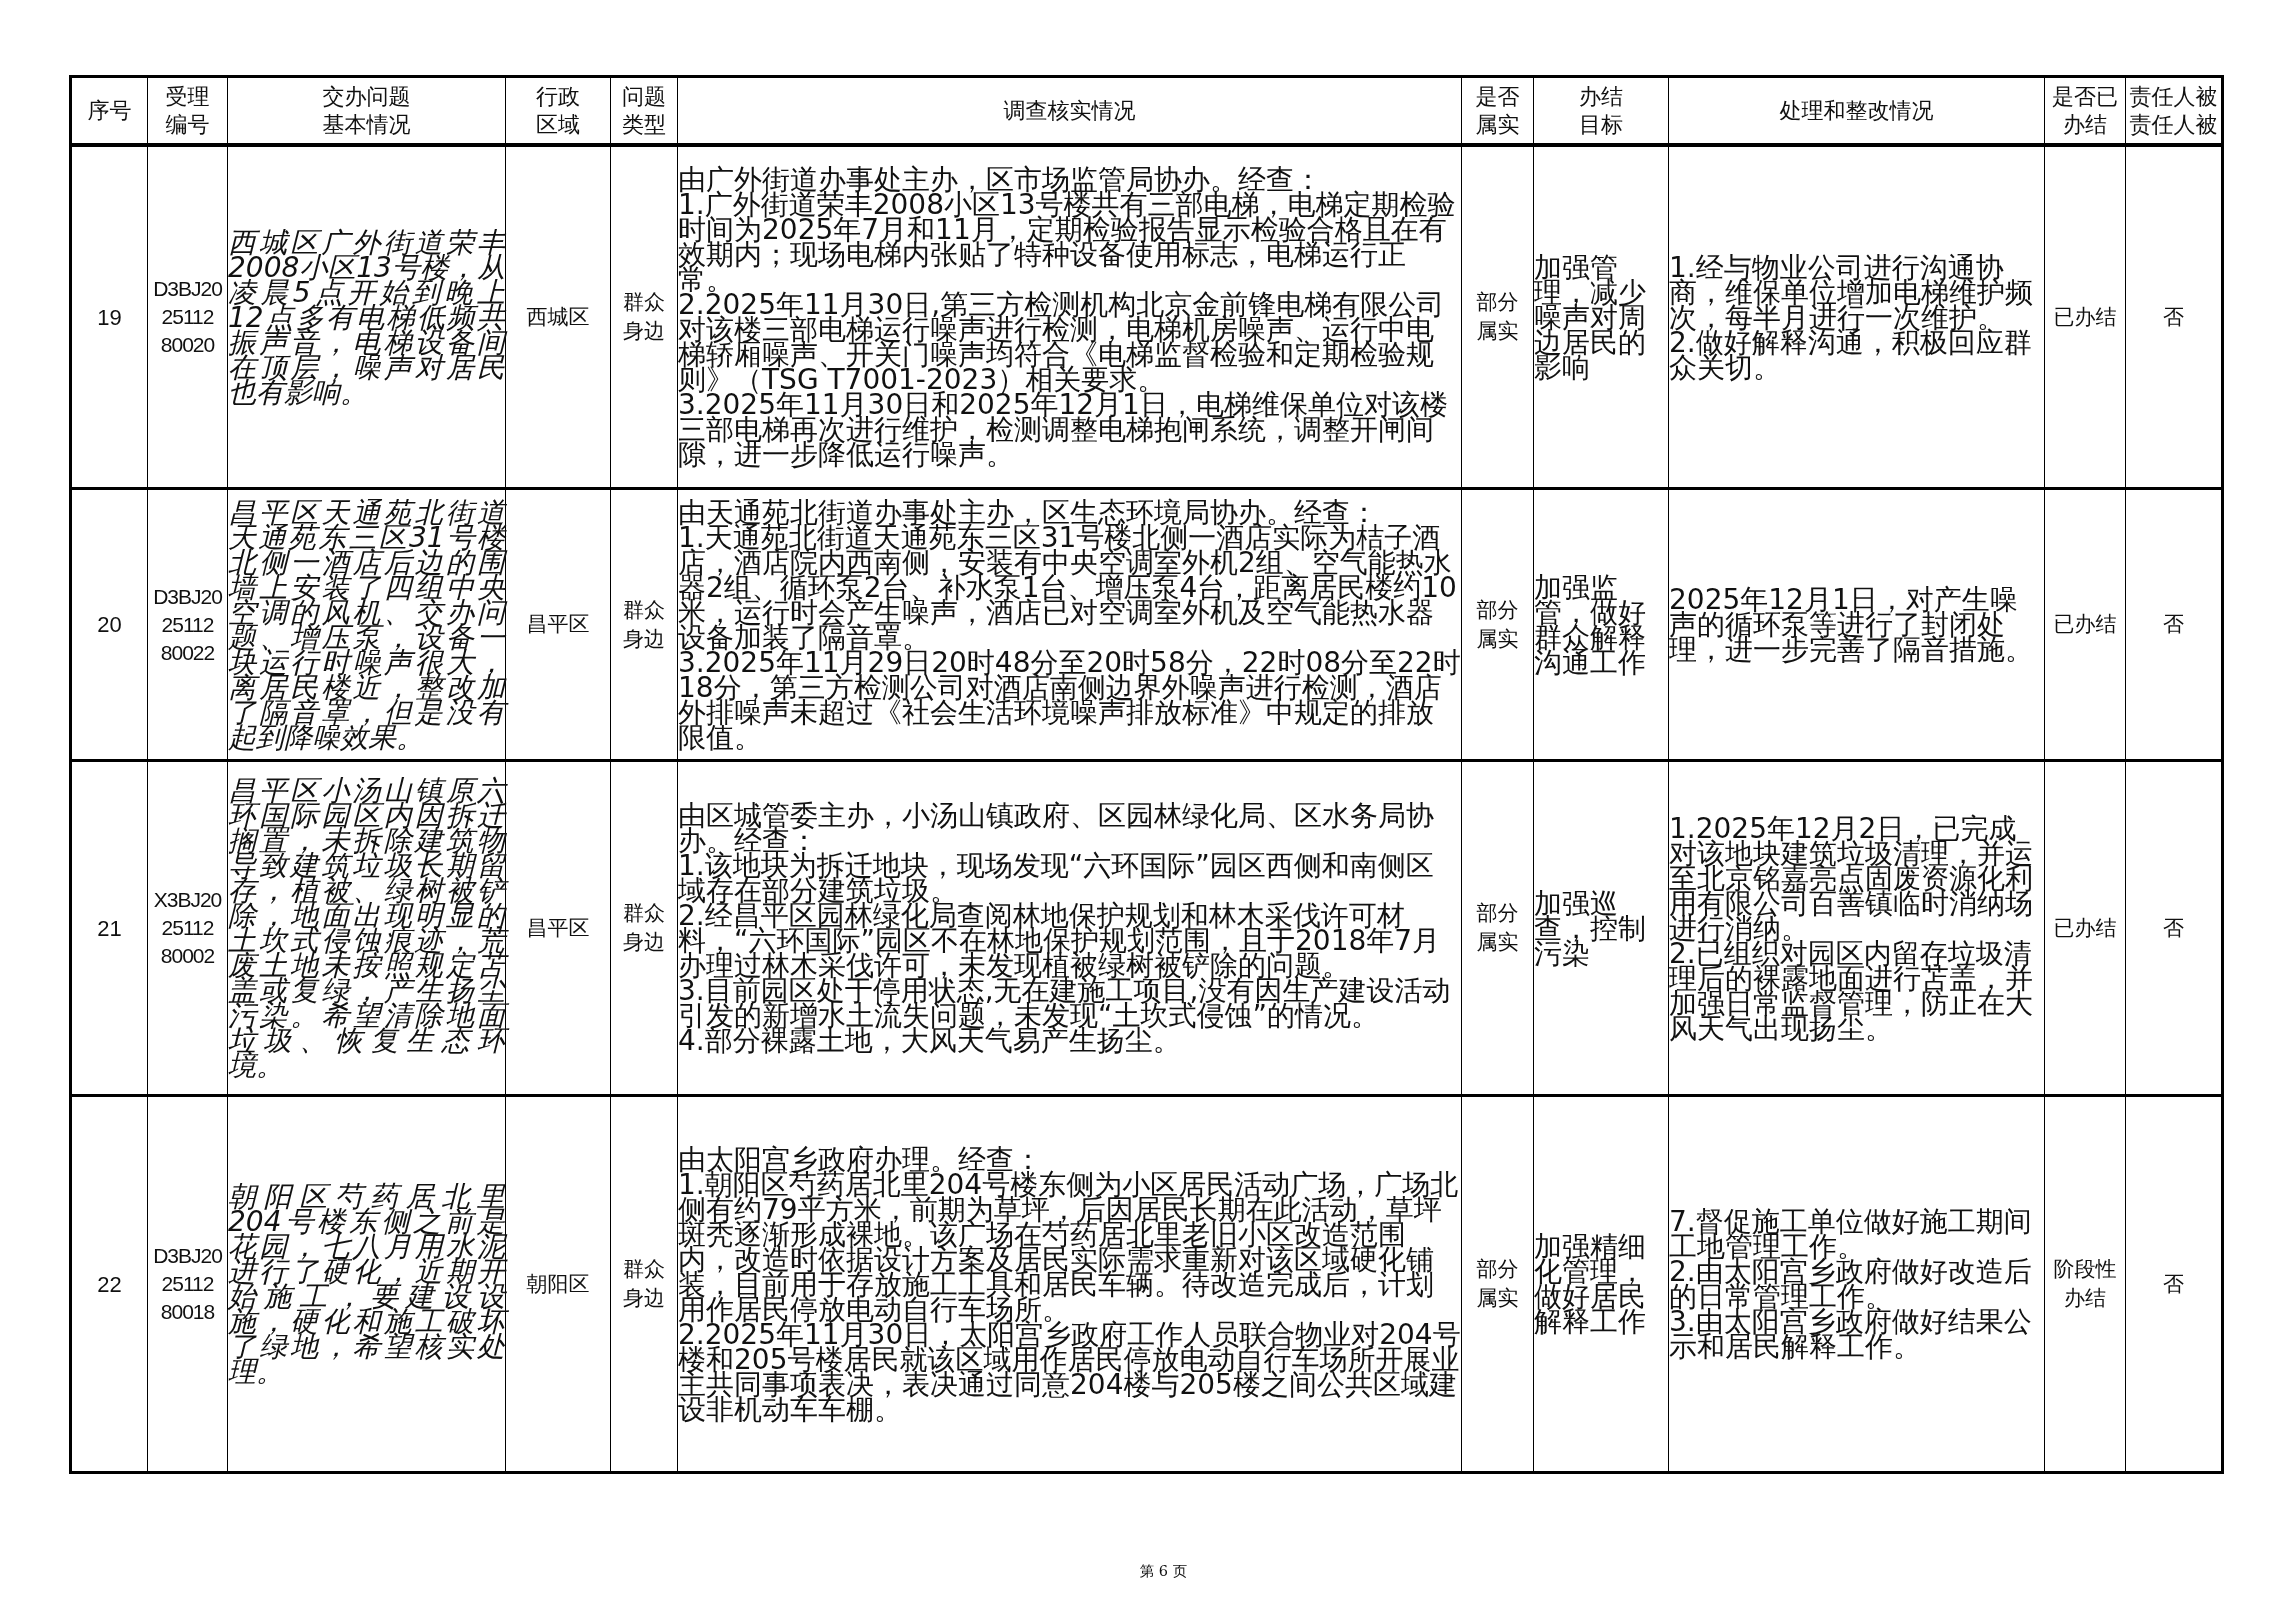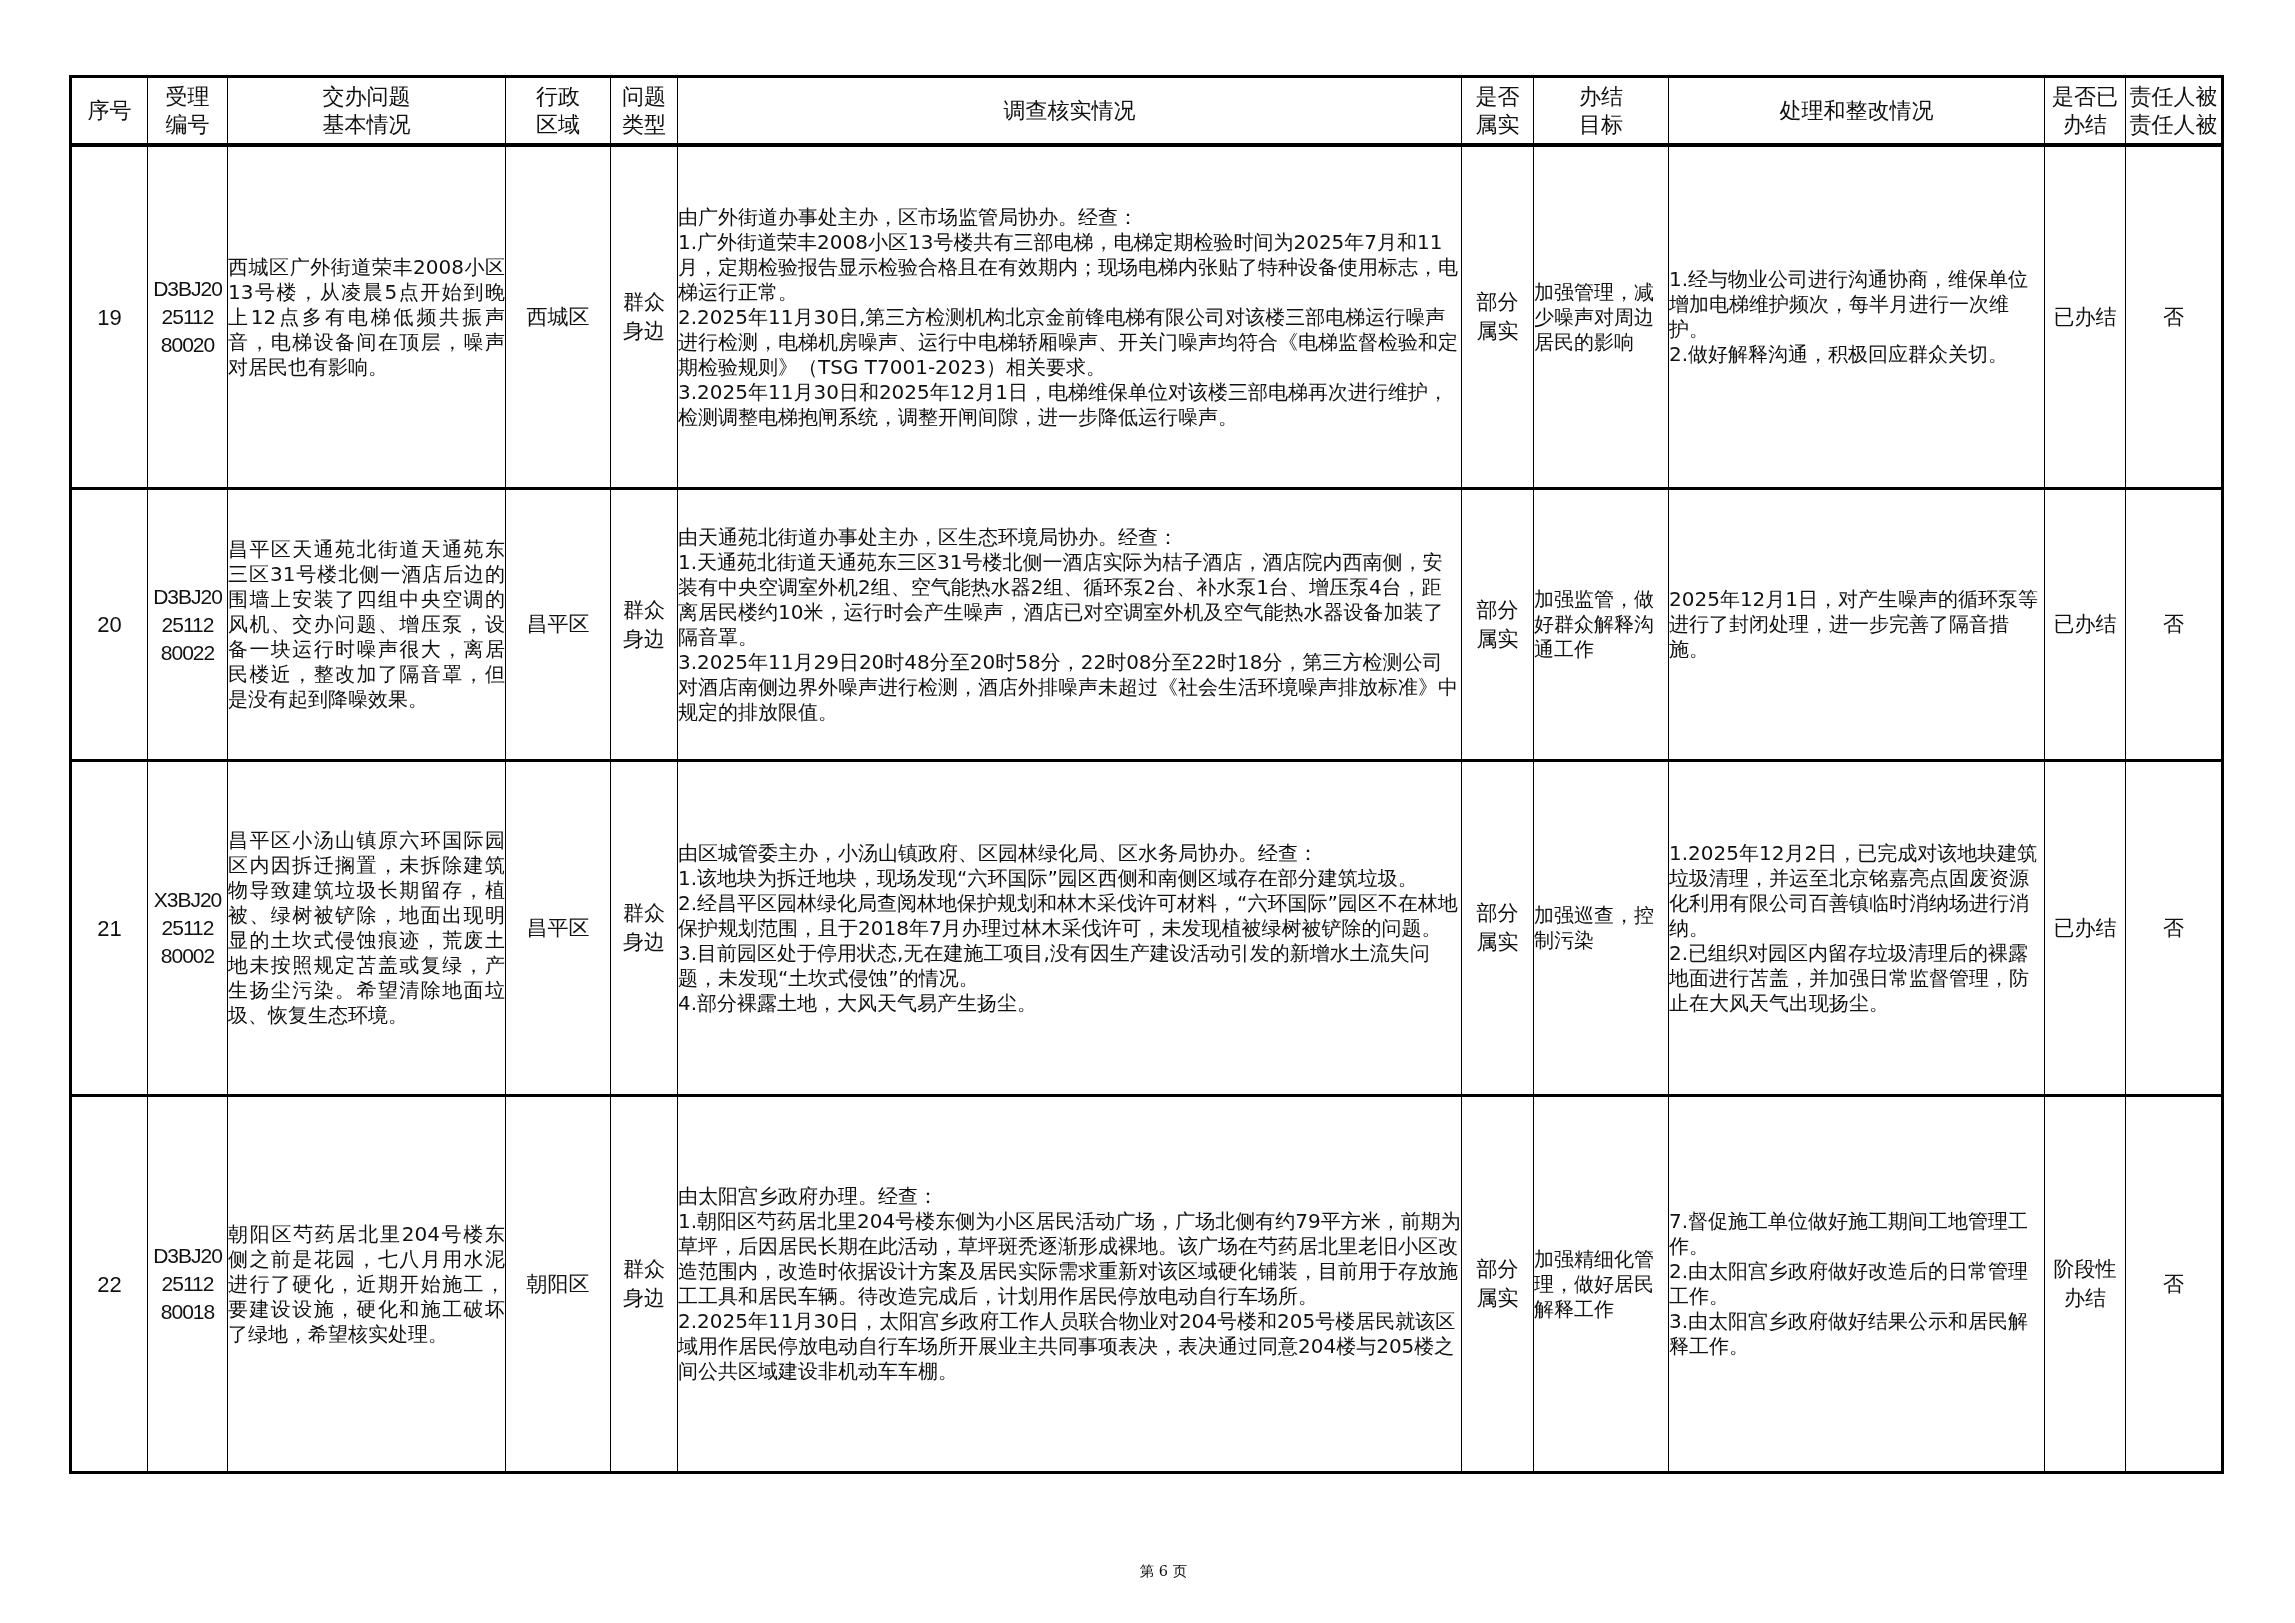--- a/index.html
+++ b/index.html
@@ -21,23 +21,23 @@
     text-align: center; border-bottom: 4.3px solid #000;
   }
   table.report tbody tr.r19 td { height: 340px; }
   table.report tbody tr.r20 td { height: 269px; }
   table.report tbody tr.r21 td { height: 332px; }
   table.report tbody tr.r22 td { height: 374px; }
   table.report tbody tr td { border-bottom: 3.4px solid #000; }
   td.center { text-align: center; font-size: 21px; line-height: 29px; }
   td.seq { font-family: "Liberation Sans", sans-serif; font-size: 22px; }
   td.code { font-family: "Liberation Sans", sans-serif; font-size: 21px; line-height: 28px; letter-spacing: -1px; }
-  td.text { text-align: left; font-size: 20px; line-height: 25px; padding: 0 3.9px; }
+  td.text { text-align: left; font-size: 28px; line-height: 25px; padding: 0 3.9px; }
   td.text p { margin: 0; white-space: pre-wrap; }
-  td.para { text-align: justify; }
+  td.para { text-align: justify; font-style: italic; }
   .stack { display: block; }
   .footer {
     position: absolute; left: 16px; width: 2295px; top: 1562px;
     text-align: center; font-family: "DejaVu Serif", "Liberation Serif", serif; font-size: 14.5px;
   }
 </style>
 </head>
 <body>
 
 <div class="page">

